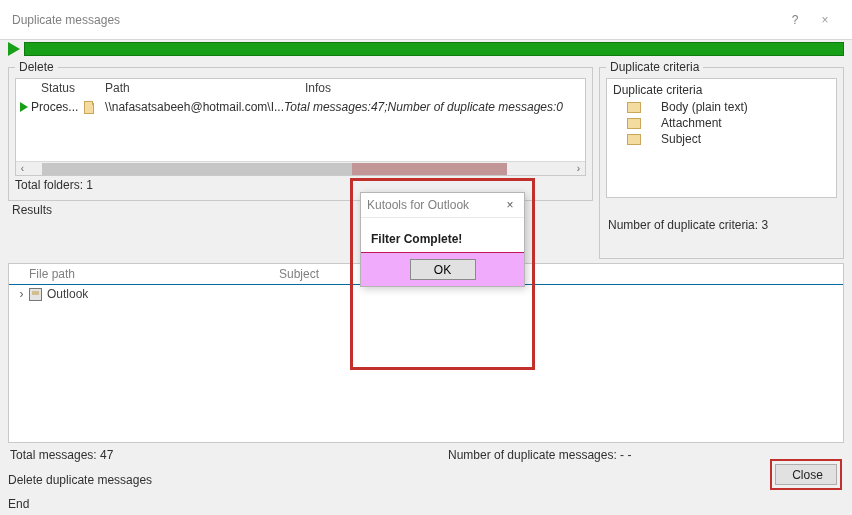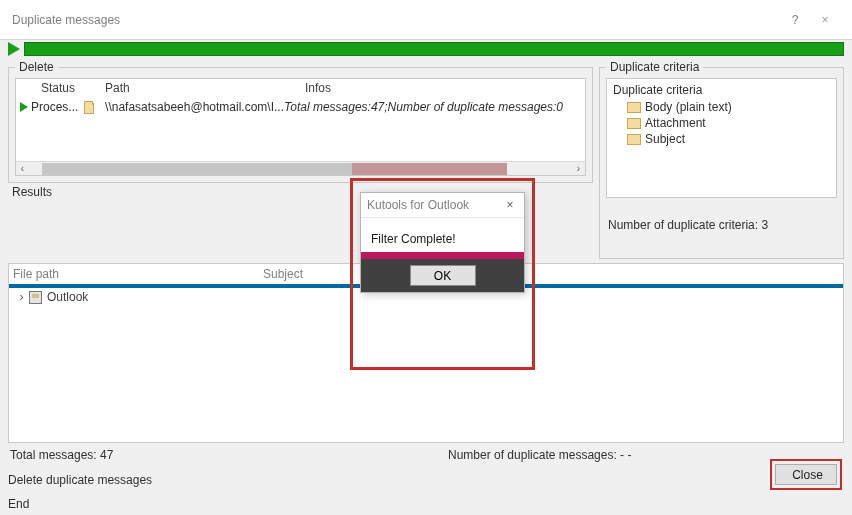--- a/index.html
+++ b/index.html
@@ -42,54 +42,54 @@
   .hscroll { height:14px; background:#efefef; border-top:1px solid #d9d9d9; display:flex; align-items:center;}
   .hscroll .thumb-track{flex:1;margin:0 13px;position:relative;height:12px;}
   .hscroll .thumb { position:absolute;left:0;top:0;width:85%;height:100%;background:#c6c6c6;border-radius:0;}
   .hscroll .thumb.red { width:30%; left:60%; background:#c29696; }
   .hscroll .arr { width:13px;text-align:center;color:#606060;font-size:10px;}
 
   .under-folder { padding: 2px 0; color:#303030; }
 
   
   .resultsbox{ border:1px solid #c9c9c9; background:#fff; height:180px; margin-top:4px; position:relative;}
-  .r-head { display:flex; padding:3px 4px; border-bottom:4px solid #0369a1; color:#808080;}
+  .r-head { display:flex; padding:3px 20px; border-bottom:1px solid #0369a1; color:#808080;}
   .r-head .rh1{width:250px;}
   .r-head .rh2{flex:1;}
   .r-row { display:flex; align-items:center; padding:2px 8px; color:#404040;}
   .caret { display:inline-block; width:9px; text-align:center; color:#606060; margin-right:3px;}
   .out-ico { display:inline-block; width:13px; height:13px; border:1px solid #777; background:#e4e4e4; margin-right:5px; position:relative;}
   .out-ico::after{content:"";position:absolute;left:2px;top:2px;right:2px;bottom:5px;background:#d0c090;}
 
   .totals-row { color:#303030; padding:5px 2px 0 2px;}
   .totals-row .ndup{ position:absolute; left:440px;}
 
   
   .crit-list { background:#fff; border:1px solid #c9c9c9; height:120px; padding:4px 6px;}
   .crit-list .hdr { color:#303030; margin-bottom:2px;}
-  .crit-item { display:flex; align-items:center; gap:4px; padding:1px 0 1px 14px; color:#303030;}
+  .crit-item { display:flex; align-items:center; gap:20px; padding:1px 0 1px 14px; color:#303030;}
   .crit-ico { display:inline-block; width:14px; height:11px; background:#f4dca0; border:1px solid #caa65b; position:relative; }
   .crit-count { padding:20px 2px; color:#303030;}
 
   
   .footer { position:absolute; left:8px; right:8px; bottom:28px; display:flex; align-items:center;}
   .footer .del { color:#303030;}
   .close-wrap { position:absolute; right:2px; bottom:-3px; border:2px solid #c2302b; padding:3px;}
   button.close-btn { width:62px; height:21px; background:#e1e1e1; border:1px solid #adadad; color:#222;padding-left:9px;}
 
   .end { position:absolute; left:8px; bottom:4px; color:#303030;}
 
   
   .hl-box { position:absolute; left:350px; top:178px; width:185px; height:192px; border:3px solid #c2302b; background:transparent; z-index:4;}
   .dialog { position:absolute; left:360px; top:192px; width:165px; background:#fff; border:1px solid #b5b5b5; box-shadow:2px 2px 8px rgba(0,0,0,.2); z-index:5;}
   .dlg-title { height:25px; background:#fff; display:flex; align-items:center; padding:0 6px; color:#808080; border-bottom:1px solid #eaeaea;}
   .dlg-title .t{flex:1;}
   .dlg-title .x{color:#606060;width:16px;text-align:center;}
-  .dlg-body { padding:14px 22px 6px 10px; font-weight:normal; color:#202020; font-size:12px;}
-  .dlg-foot { background:#404040; padding:6px; text-align:center; border-top:7px solid #be185d;}
+  .dlg-body { padding:14px 22px 6px 10px; font-weight:bold; color:#202020; font-size:12px;}
+  .dlg-foot { background:#f0abfc; padding:6px; text-align:center; border-top:1px solid #be185d;}
   .dlg-foot button{ width:66px; height:21px; background:#e1e1e1; border:1px solid #8a8a8a;}
 
   .resultsset{ padding: 4px 0px 6px 0px; border-top:none;border-left:none;border-right:none;border-bottom:none;}
 </style>
 </head>
 <body>
 
 <div class="titlebar">
   <div class="title">Duplicate messages</div>
   <div class="help">?</div>
@@ -127,20 +127,21 @@
           <div class="scroll-h"></div>
           <div class="hscroll">
             <div class="arr">‹</div>
             <div class="thumb-track">
                 <div class="thumb"></div>
                 <div class="thumb red"></div>
               </div>
             <div class="arr">›</div>
           </div>
         </div>
+        <div class="under-folder">Total folders: 1</div>
       </fieldset>
 
       <fieldset class="resultsset" style="margin-top:2px;">
         <legend>Results</legend>
       </fieldset>
     </div>
 
     <div class="right">
       <fieldset>
         <legend>Duplicate criteria</legend>

